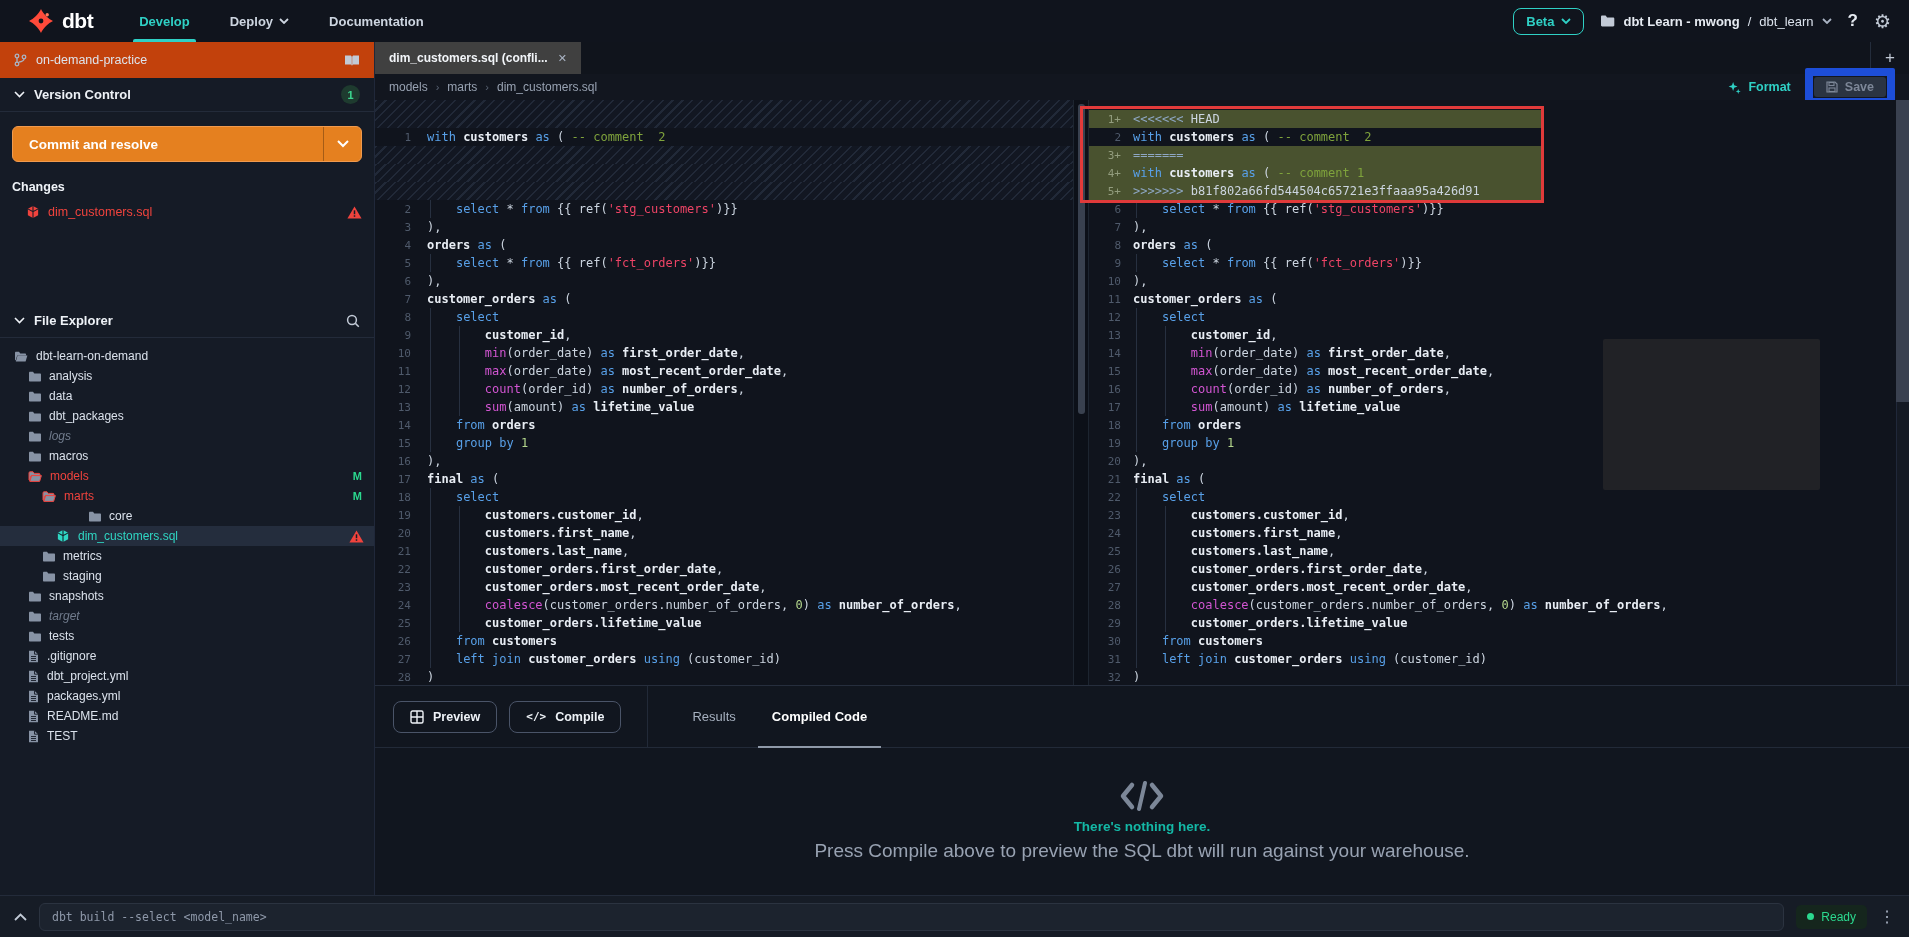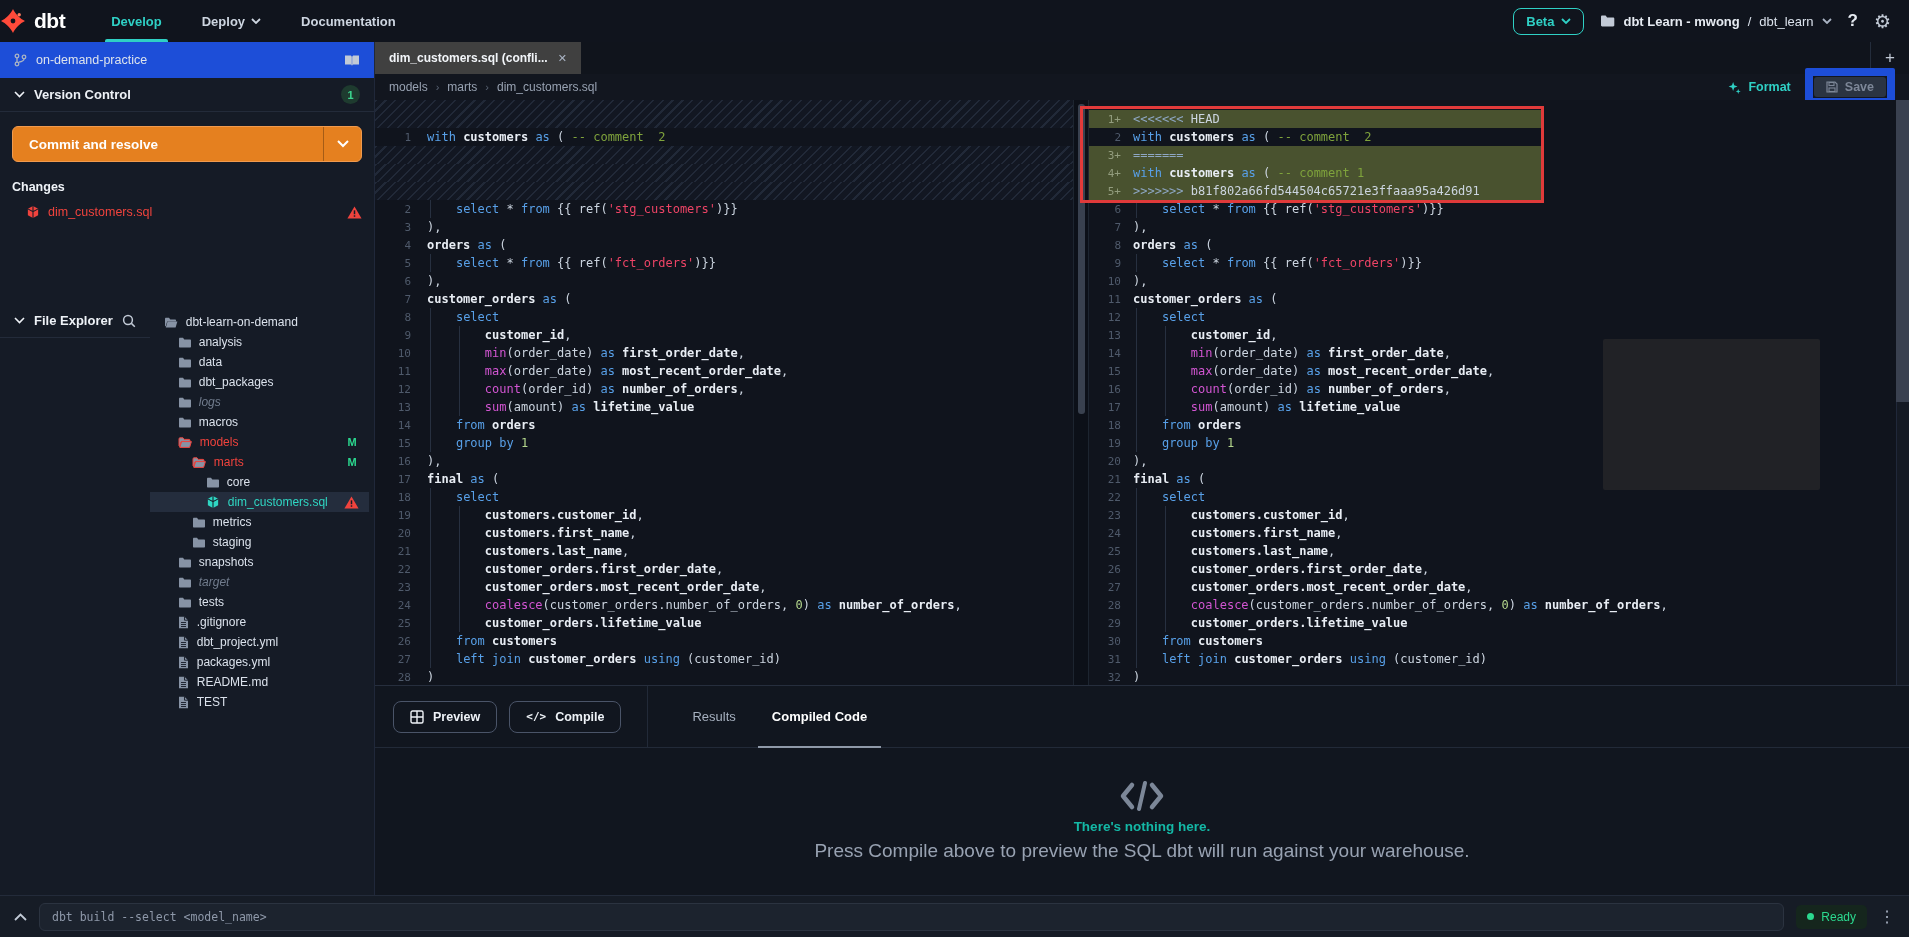--- a/index.html
+++ b/index.html
@@ -2,52 +2,52 @@
 <html><head>
 <meta charset="utf-8">
 <style>
   * { margin:0; padding:0; box-sizing:border-box; }
   html,body { width:1909px; height:937px; overflow:hidden; }
   body { font-family:"Liberation Sans", sans-serif; background:#10141d; color:#dbe2ec; }
   .app { display:flex; flex-direction:column; width:1909px; height:937px; }
 
   
   .topnav { height:42px; background:#10141d; display:flex; align-items:stretch; flex:none; }
-  .brand { display:flex; align-items:center; gap:8px; padding:0 26px 0 0; }
+  .brand { display:flex; align-items:center; gap:8px; padding:0 26px 0 28px; }
   .brand-text { font-size:21px; font-weight:bold; color:#fff; letter-spacing:-.5px; }
   .nav { display:flex; align-items:stretch; }
   .nav-item { display:flex; align-items:center; gap:6px; padding:0 20px; font-size:13px; font-weight:bold; color:#cdd5e0; position:relative; cursor:pointer; }
   .nav-item.active { color:#2fd0c5; }
   .nav-item.active::after { content:''; position:absolute; left:14px; right:14px; bottom:0; height:3px; background:#2fd0c5; border-radius:2px 2px 0 0; }
   .tn-right { margin-left:auto; display:flex; align-items:center; gap:16px; padding-right:18px; }
   .beta-pill { display:flex; align-items:center; gap:7px; border:1.5px solid #2fd0c5; color:#2fd0c5; border-radius:8px; padding:5px 12px; font-size:13px; font-weight:bold; cursor:pointer; }
   .proj { display:flex; align-items:center; gap:8px; font-size:13px; color:#e6ebf2; cursor:pointer; }
   .proj .name { font-weight:bold; }
   .proj .sep, .proj .env { font-weight:normal; color:#dbe2ec; }
   .help-q { font-size:17px; font-weight:bold; color:#e6ebf2; cursor:pointer; }
   .gear { font-size:19px; color:#c2cad6; cursor:pointer; line-height:1; }
   .chev { display:inline-block; }
 
   
   .workspace { display:flex; flex:1; min-height:0; }
 
   
   .sidebar { width:375px; flex:none; background:#151b26; border-right:1px solid #20283a; display:flex; flex-direction:column; }
-  .branchbar { height:36px; background:#1d4ed8; display:flex; align-items:center; gap:9px; padding:0 14px; flex:none; }
+  .branchbar { height:36px; background:#c2410c; display:flex; align-items:center; gap:9px; padding:0 14px; flex:none; }
   .branch-name { font-size:12.5px; color:#dde3ec; flex:1; }
   .panel-head { height:34px; display:flex; align-items:center; gap:9px; padding:0 14px; border-bottom:1px solid #232b3a; flex:none; }
   .panel-title { font-size:13px; font-weight:bold; color:#eef2f7; flex:1; }
   .vc-badge { width:19px; height:19px; border-radius:50%; background:#1e3b2f; color:#3bd68f; font-size:11px; font-weight:bold; display:flex; align-items:center; justify-content:center; }
   .commit-btn { margin:14px 12px 0 12px; height:36px; border-radius:6px; background:#e5801f; border:1px solid #f09a4e; display:flex; align-items:stretch; cursor:pointer; overflow:hidden; }
   .commit-label { flex:1; display:flex; align-items:center; padding-left:16px; color:#fff; font-size:13.5px; font-weight:bold; }
   .commit-caret { width:38px; display:flex; align-items:center; justify-content:center; border-left:1px solid rgba(0,0,0,.28); color:#fff; }
   .changes-label { margin:18px 0 6px 12px; font-size:12.5px; font-weight:bold; color:#eef2f7; }
   .changed-row { display:flex; align-items:center; gap:8px; padding:5px 12px 5px 26px; cursor:pointer; }
   .changed-name { font-size:12.5px; color:#f0433d; flex:1; }
-  .fe { margin-top:80px; display:flex; flex-direction:row; min-height:0; }
+  .fe { margin-top:80px; display:flex; flex-direction:column; min-height:0; }
   .tree { padding-top:8px; overflow:hidden; }
   .tree-row { height:20px; display:flex; align-items:center; gap:8px; font-size:12px; color:#dbe2ec; cursor:pointer; }
   .tree-row .lbl { white-space:nowrap; }
   .tree-row .sp { flex:1; }
   .tree-row.red { color:#f0433d; }
   .tree-row.red svg { fill:#f0433d !important; stroke:#f0433d !important; }
   .tree-row.ita { color:#717c8d; font-style:italic; }
   .tree-row.sel { background:#242d3d; color:#2fd6c3; }
   .m-badge { color:#2bd88f; font-weight:bold; font-size:11px; margin-right:12px; }
   .warn-sp { margin-right:10px; display:flex; }
@@ -300,21 +300,21 @@
               <span style="display: flex;">
                 <svg width="14" height="11" viewBox="0 0 14 11">
                   <path d="M1 1.9C1 1.3 1.4.8 2 .8h3l1.3 1.6H11c.6 0 1 .4 1 1v1H3.2L1.6 9.6 1 9z" fill="#8793a5"></path>
                   <path d="M3.6 4.6H13.4L11.6 10.4H1.8z" fill="#8793a5"></path>
                 </svg>
               </span>
               <span class="lbl">marts</span>
               <span class="sp"></span>
               <span class="m-badge">M</span>
             </div>
-            <div class="tree-row" style="padding-left: 56px;">
+            <div class="tree-row" style="padding-left: 56px; margin-left: 32px;">
               <span style="display: flex;">
                 <svg width="13" height="11" viewBox="0 0 13 11">
                   <path d="M1 1.9C1 1.3 1.4.8 2 .8h3l1.3 1.6H12c.6 0 1 .4 1 1v6c0 .6-.4 1-1 1H2c-.6 0-1-.4-1-1z" fill="#8793a5"></path>
                 </svg>
               </span>
               <span class="lbl">core</span>
               <span class="sp"></span>
             </div>
             <div class="tree-row sel" style="padding-left: 56px;">
               <span style="display: flex;">

